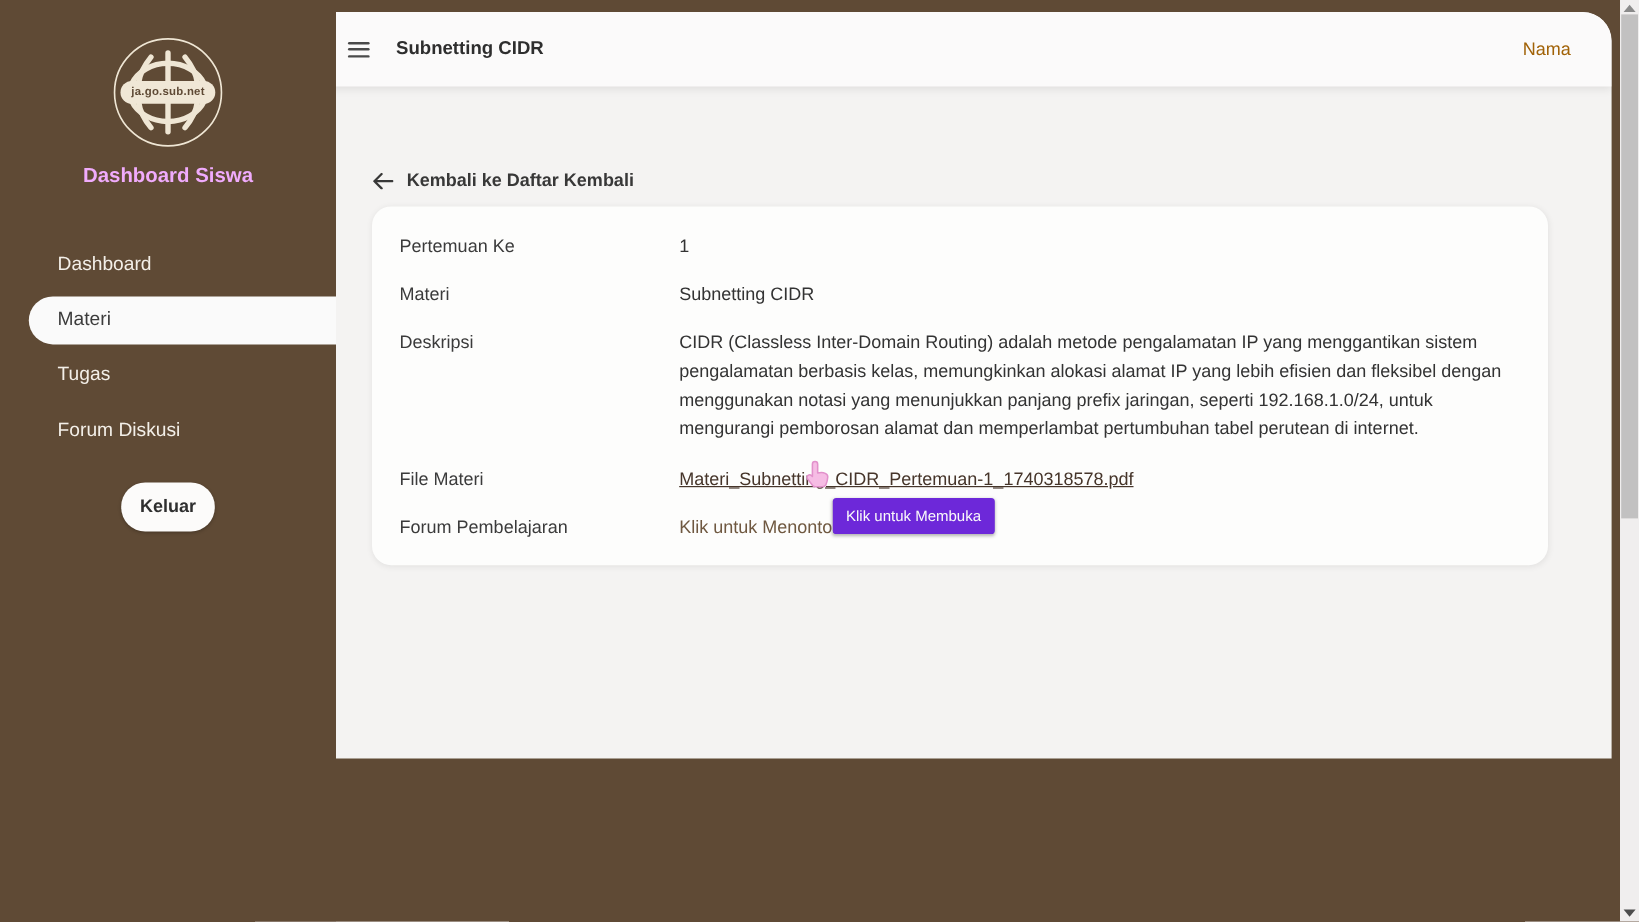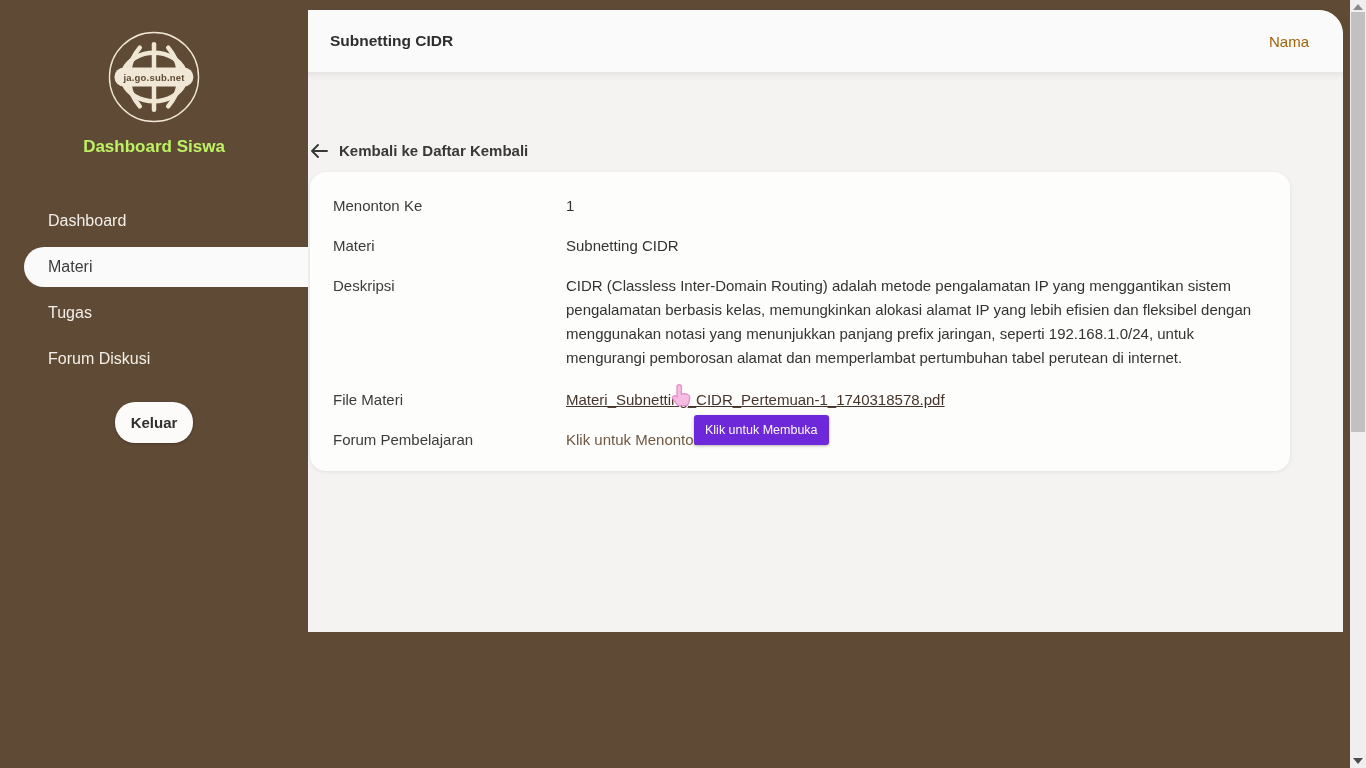--- a/index.html
+++ b/index.html
@@ -6,32 +6,32 @@
   html,body { width:1366px; height:768px; overflow:hidden; }
   body {
     font-family:"Liberation Sans", sans-serif;
     background:#5F4A35;
     position:relative;
     color:#3B3B3B;
   }
 
   
   .sidebar {
-    position:absolute; left:0; top:0; width:308px; height:768px;
+    position:absolute; left:0; top:0; width:280px; height:768px;
     background:#5F4A35; z-index:3;
   }
   .logo-wrap { width:94px; height:94px; margin:30px auto 0; position:relative; }
   .logo-wrap svg { display:block; }
   .brand-pill {
     position:absolute; left:50%; top:50%; transform:translate(-50%,-50%);
     background:#F0E7D6; color:#5F4A35; font-weight:700; font-size:9.5px;
     padding:4px 9px; border-radius:10px; letter-spacing:.2px; white-space:nowrap;
   }
   .sidebar-title {
-    text-align:center; color:#bef264; font-size:17px; font-weight:700;
+    text-align:center; color:#f0abfc; font-size:17px; font-weight:700;
     margin-top:13px;
   }
   .nav { margin-top:44px; }
   .nav-item {
     height:40px; margin-bottom:6px; display:flex; align-items:center;
     padding-left:48px; color:#F3EFE8; font-size:16px; cursor:pointer;
   }
   .nav-item.active {
     background:#FAFAFA; color:#3C3C3C;
     margin-left:24px; padding-left:24px;
@@ -164,21 +164,21 @@
 
   <div class="back-row">
     <svg width="18" height="14" viewBox="0 0 18 14">
       <path d="M8 1 L2 7 L8 13 M2 7 H17" stroke="#383838" stroke-width="1.9" fill="none" stroke-linecap="round" stroke-linejoin="round"></path>
     </svg>
     <span class="label">Kembali ke Daftar Kembali</span>
   </div>
 
   <div class="card">
     <div class="row">
-      <div class="lbl">Menonton Ke</div>
+      <div class="lbl">Pertemuan Ke</div>
       <div class="val">1</div>
     </div>
     <div class="row">
       <div class="lbl">Materi</div>
       <div class="val">Subnetting CIDR</div>
     </div>
     <div class="row">
       <div class="lbl">Deskripsi</div>
       <div class="val desc">CIDR (Classless Inter-Domain Routing) adalah metode pengalamatan IP yang menggantikan sistem pengalamatan berbasis kelas, memungkinkan alokasi alamat IP yang lebih efisien dan fleksibel dengan menggunakan notasi yang menunjukkan panjang prefix jaringan, seperti 192.168.1.0/24, untuk mengurangi pemborosan alamat dan memperlambat pertumbuhan tabel perutean di internet.</div>
     </div>

